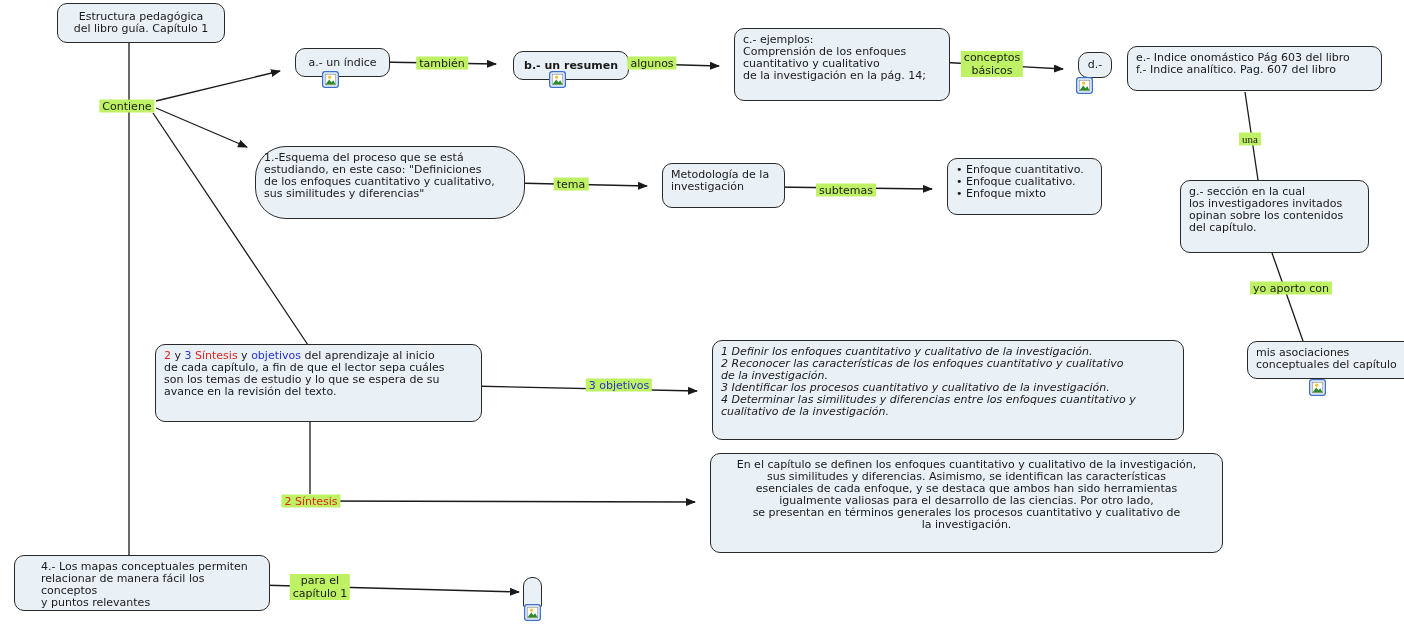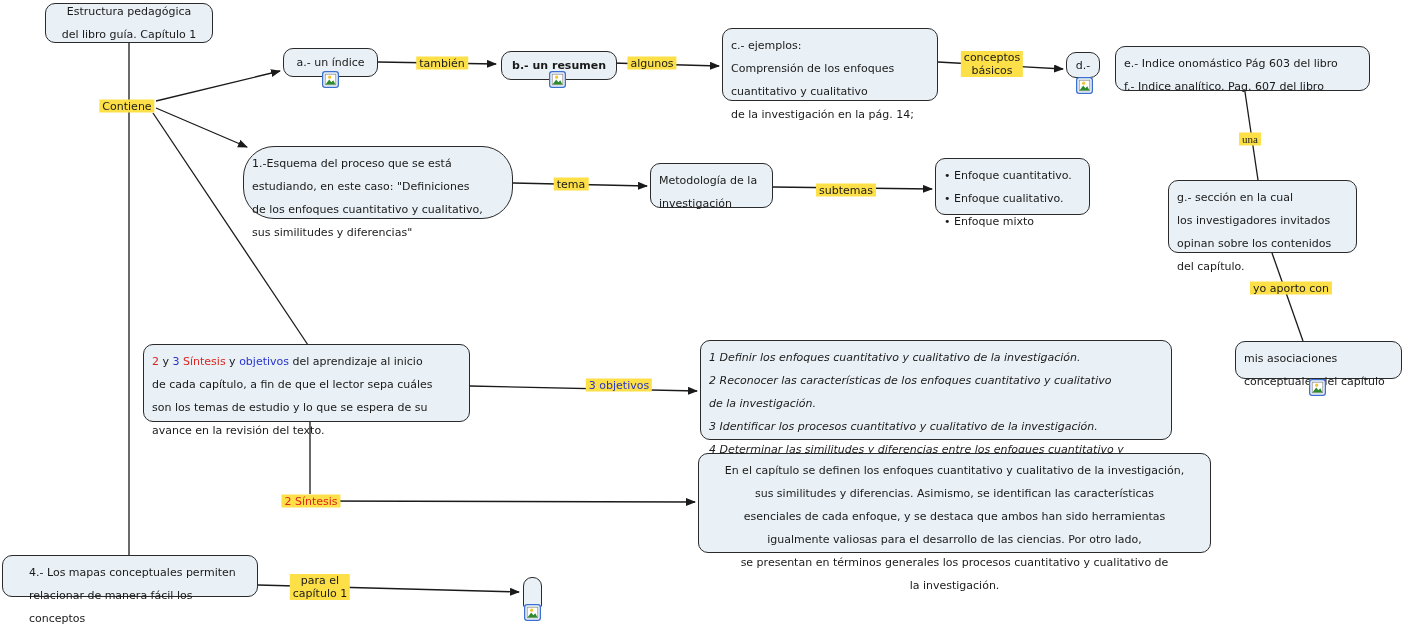--- a/index.html
+++ b/index.html
@@ -5,26 +5,26 @@
   html,body{margin:0;padding:0;background:#fff;}
   #canvas{
     position:relative;width:1404px;height:627px;background:#ffffff;
     font-family:"DejaVu Sans","Liberation Sans",sans-serif;
     font-size:11px;color:#1a1a1a;overflow:hidden;
   }
   #wires{position:absolute;left:0;top:0;width:1404px;height:627px;z-index:1;}
   .node{
     position:absolute;box-sizing:border-box;z-index:2;
     background:#e9f0f6;border:1px solid #2a2a2a;border-radius:10px;
-    padding:5px 8px;line-height:23px;white-space:pre-line;
+    padding:5px 8px;line-height:12px;white-space:pre-line;margin-left:12px;
   }
   .node.center{text-align:center;display:flex;align-items:center;justify-content:center;}
   .lbl{
     position:absolute;z-index:2;transform:translate(-50%,-50%);
-    background:#fde047;padding:0 3px;line-height:13px;
+    background:#bef264;padding:0 3px;line-height:13px;
     white-space:pre-line;text-align:center;
   }
   .lbl.blue{color:#2733cc;}
   .lbl.red{color:#da251d;}
   .res-icon{position:absolute;z-index:3;width:17px;height:17px;}
   .pill{
     position:absolute;box-sizing:border-box;z-index:2;
     background:#e9f0f6;border:1px solid #2a2a2a;
     border-radius:9px 9px 3px 3px;
   }
@@ -108,21 +108,21 @@
 4 Determinar las similitudes y diferencias entre los enfoques cuantitativo y
 cualitativo de la investigación.</span></div>
 
   <div class="node" style="left:698px;top:453px;width:513px;height:100px;text-align:center;"><span>En el capítulo se definen los enfoques cuantitativo y cualitativo de la investigación,
 sus similitudes y diferencias. Asimismo, se identifican las características
 esenciales de cada enfoque, y se destaca que ambos han sido herramientas
 igualmente valiosas para el desarrollo de las ciencias. Por otro lado,
 se presentan en términos generales los procesos cuantitativo y cualitativo de
 la investigación.</span></div>
 
-  <div class="node" style="left:2px;top:555px;width:256px;height:42px;padding-left:26px;"><span>4.- Los mapas conceptuales permiten
+  <div class="node" style="left:2px;top:555px;width:256px;height:56px;padding-left:26px;"><span>4.- Los mapas conceptuales permiten
 relacionar de manera fácil los conceptos
 y puntos relevantes</span></div>
 
   <div class="pill" style="left:523px;top:577px;width:19px;height:31px;"></div>
 
   <div class="lbl" style="left:127px;top:106px;">Contiene</div>
   <div class="lbl" style="left:442px;top:63px;">también</div>
   <div class="lbl" style="left:652px;top:63px;">algunos</div>
   <div class="lbl" style="left:992px;top:64px;">conceptos
 básicos</div>

